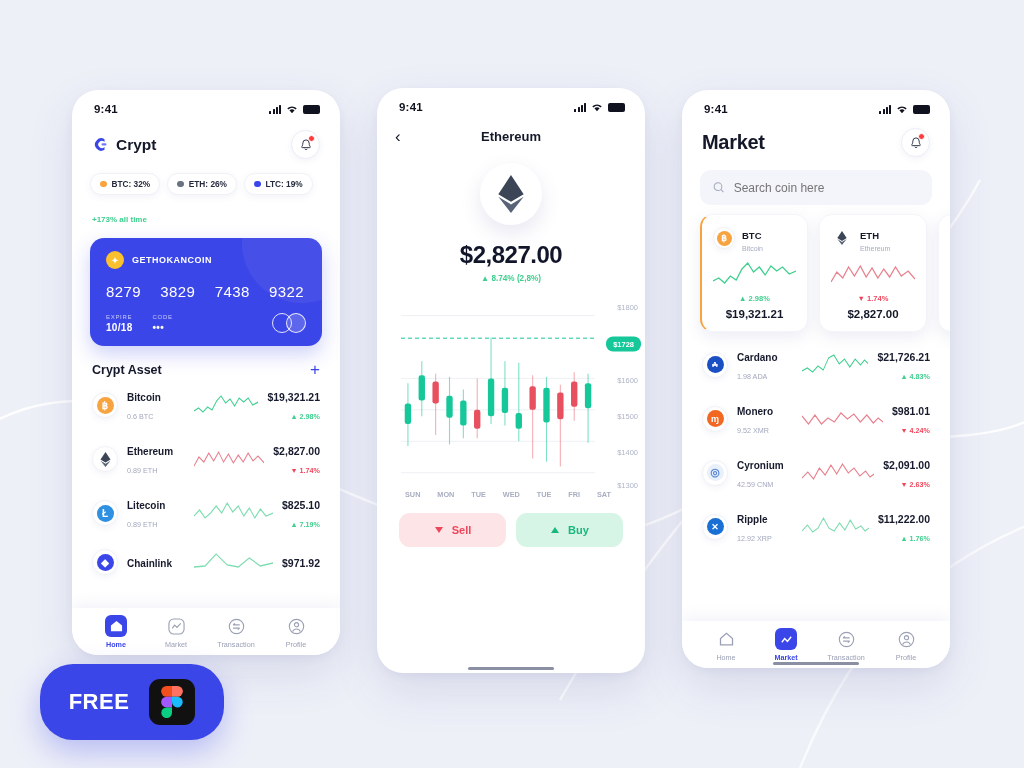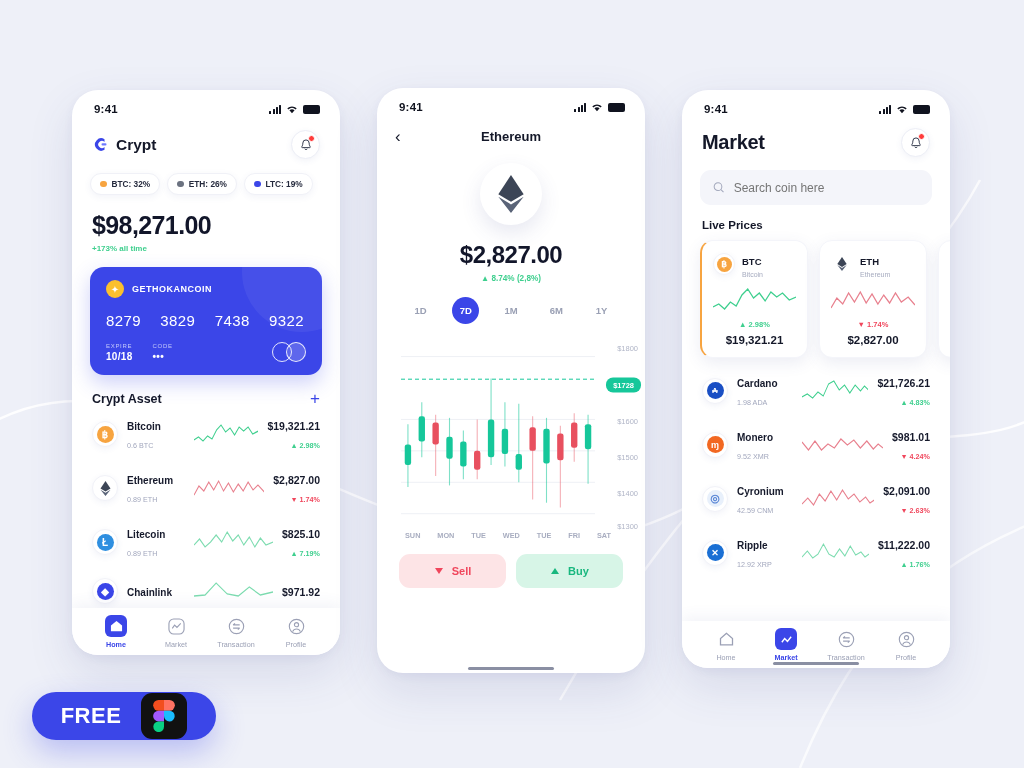--- a/index.html
+++ b/index.html
@@ -178,21 +178,21 @@
   .lp-name { font-size:7px; color:#a6abbf; margin-top:1.5px; }
   .lp-spark { height:30px; margin-top:7px; }
   .lp-spark svg { width:100%; height:30px; }
   .lp-chg { font-size:7.5px; font-weight:bold; text-align:center; margin-top:5px; }
   .lp-price { font-size:11.5px; font-weight:bold; color:#141829; text-align:center; margin-top:5px; }
 
   .mk-row { display:flex; align-items:center; padding:9px 20px; gap:9px; }
   .mk-name { flex:none; width:56px; }
 
   .free-badge {
-    position:absolute; left:32px; bottom:28px; width:184px; height:48px;
+    position:absolute; left:40px; bottom:28px; width:184px; height:76px;
     background:#3b46e8; border-radius:33px; display:flex; align-items:center;
     justify-content:center; gap:20px; z-index:6;
     box-shadow:0 12px 30px rgba(59,70,232,.3);
   }
   .free-txt { color:#fff; font-size:22px; font-weight:bold; letter-spacing:.5px; }
   .figma-sq { width:46px; height:46px; border-radius:11px; background:#111; display:flex;
     align-items:center; justify-content:center; }
 </style>
 </head>
 <body>
@@ -247,21 +247,20 @@
       <span class="dot" style="background:#6b7280"></span>
       <span>ETH: 26%</span>
     </div>
     <div class="pill">
       <span class="dot" style="background:#3b46e8"></span>
       <span>LTC: 19%</span>
     </div>
   </div>
 
   <div class="balance">
-    <div class="balance-amt">$98,271.00</div>
     <div class="balance-sub">+173% all time</div>
   </div>
 
   <div class="card">
     <div class="card-top">
       <span class="card-coin-ico">✦</span>
       <span class="card-brand">GETHOKANCOIN</span>
     </div>
     <div class="card-nums">
       <span>8279</span>
@@ -435,27 +434,20 @@
   <div class="eth-badge">
     <svg width="26" height="38" viewBox="0 0 20 30">
       <path d="M10 0 0 15.2 10 21.1 20 15.2Z" fill="#3c4556"></path>
       <path d="M10 23.2 0 17.2 10 30 20 17.2Z" fill="#5a6478"></path>
     </svg>
   </div>
 
   <div class="p2-price">$2,827.00</div>
   <div class="p2-change">▲ <span>8.74% (2,8%)</span></div>
 
-  <div class="ranges">
-    <span class="range">1D</span>
-    <span class="range active">7D</span>
-    <span class="range">1M</span>
-    <span class="range">6M</span>
-    <span class="range">1Y</span>
-  </div>
 
   <div class="chart-wrap">
     <svg id="candle-svg" viewBox="0 0 268 195" preserveAspectRatio="none">
         <line x1="24" x2="218" y1="179.71428571428572" y2="179.71428571428572" stroke="#eef0f5" stroke-width="1"></line>
         <line x1="24" x2="218" y1="148.28571428571428" y2="148.28571428571428" stroke="#eef0f5" stroke-width="1"></line>
         <line x1="24" x2="218" y1="116.85714285714286" y2="116.85714285714286" stroke="#eef0f5" stroke-width="1"></line>
         <line x1="24" x2="218" y1="85.42857142857143" y2="85.42857142857143" stroke="#eef0f5" stroke-width="1"></line>
         <line x1="24" x2="218" y1="22.571428571428555" y2="22.571428571428555" stroke="#eef0f5" stroke-width="1"></line>
         <line x1="24" x2="218" y1="45.19999999999999" y2="45.19999999999999" stroke="#16c79a" stroke-width="1" stroke-dasharray="4 3"></line>
         <line x1="30.92857142857143" x2="30.92857142857143" y1="90.14285714285715" y2="153" stroke="#16c79a" stroke-width="1.1" opacity="0.55"></line>
@@ -553,21 +545,20 @@
   </div>
 
   <div class="search">
     <svg width="13" height="13" viewBox="0 0 14 14">
         <circle cx="6" cy="6" r="4.6" fill="none" stroke="#a3a8bc" stroke-width="1.2"></circle>
         <path d="M9.5 9.5 12.6 12.6" stroke="#a3a8bc" stroke-width="1.2"></path>
       </svg>
     <input value="" placeholder="Search coin here" style="">
   </div>
 
-  <div class="lp-title">Live Prices</div>
 
   <div class="lp-scroll">
     <div class="lp-card accent-b">
       <div class="lp-top">
         <span class="coin-ico" style="width:22px;height:22px">
             <span class="inner" style="background:#f7a440;width:15px;height:15px;font-size:9px">฿</span>
           </span>
         <span>
           <span class="lp-sym">BTC</span>
           <div class="lp-name">Bitcoin</div>

